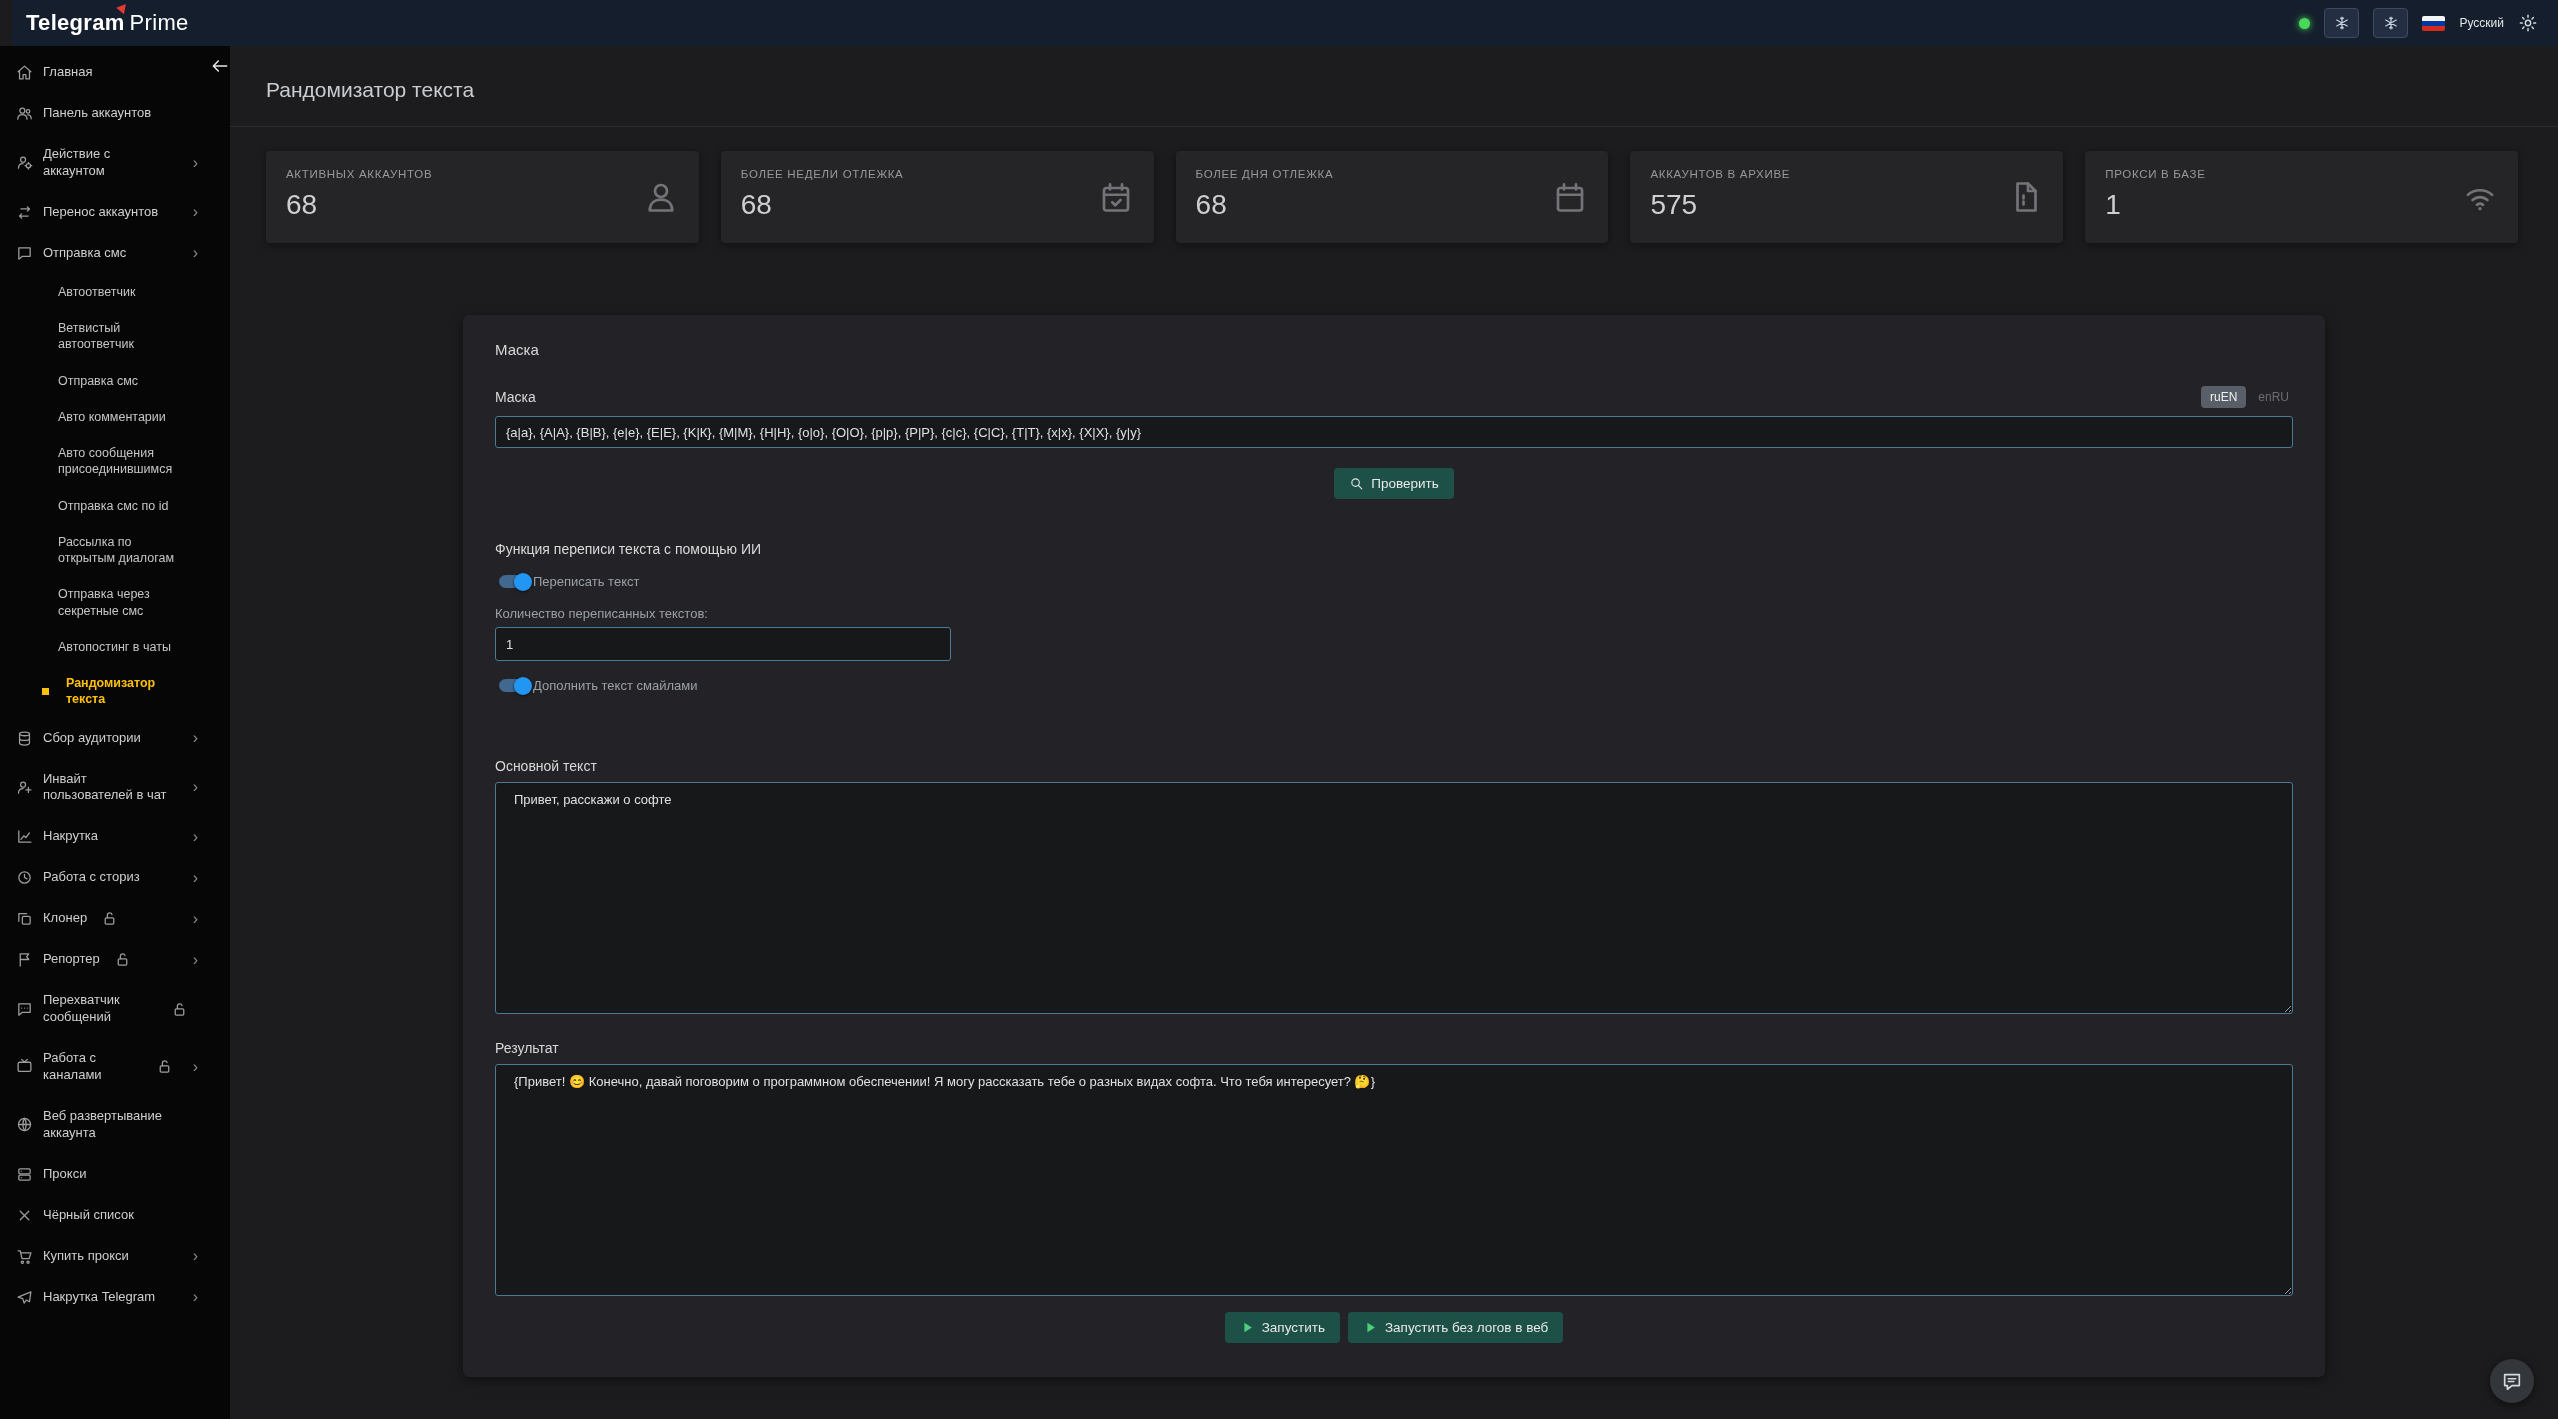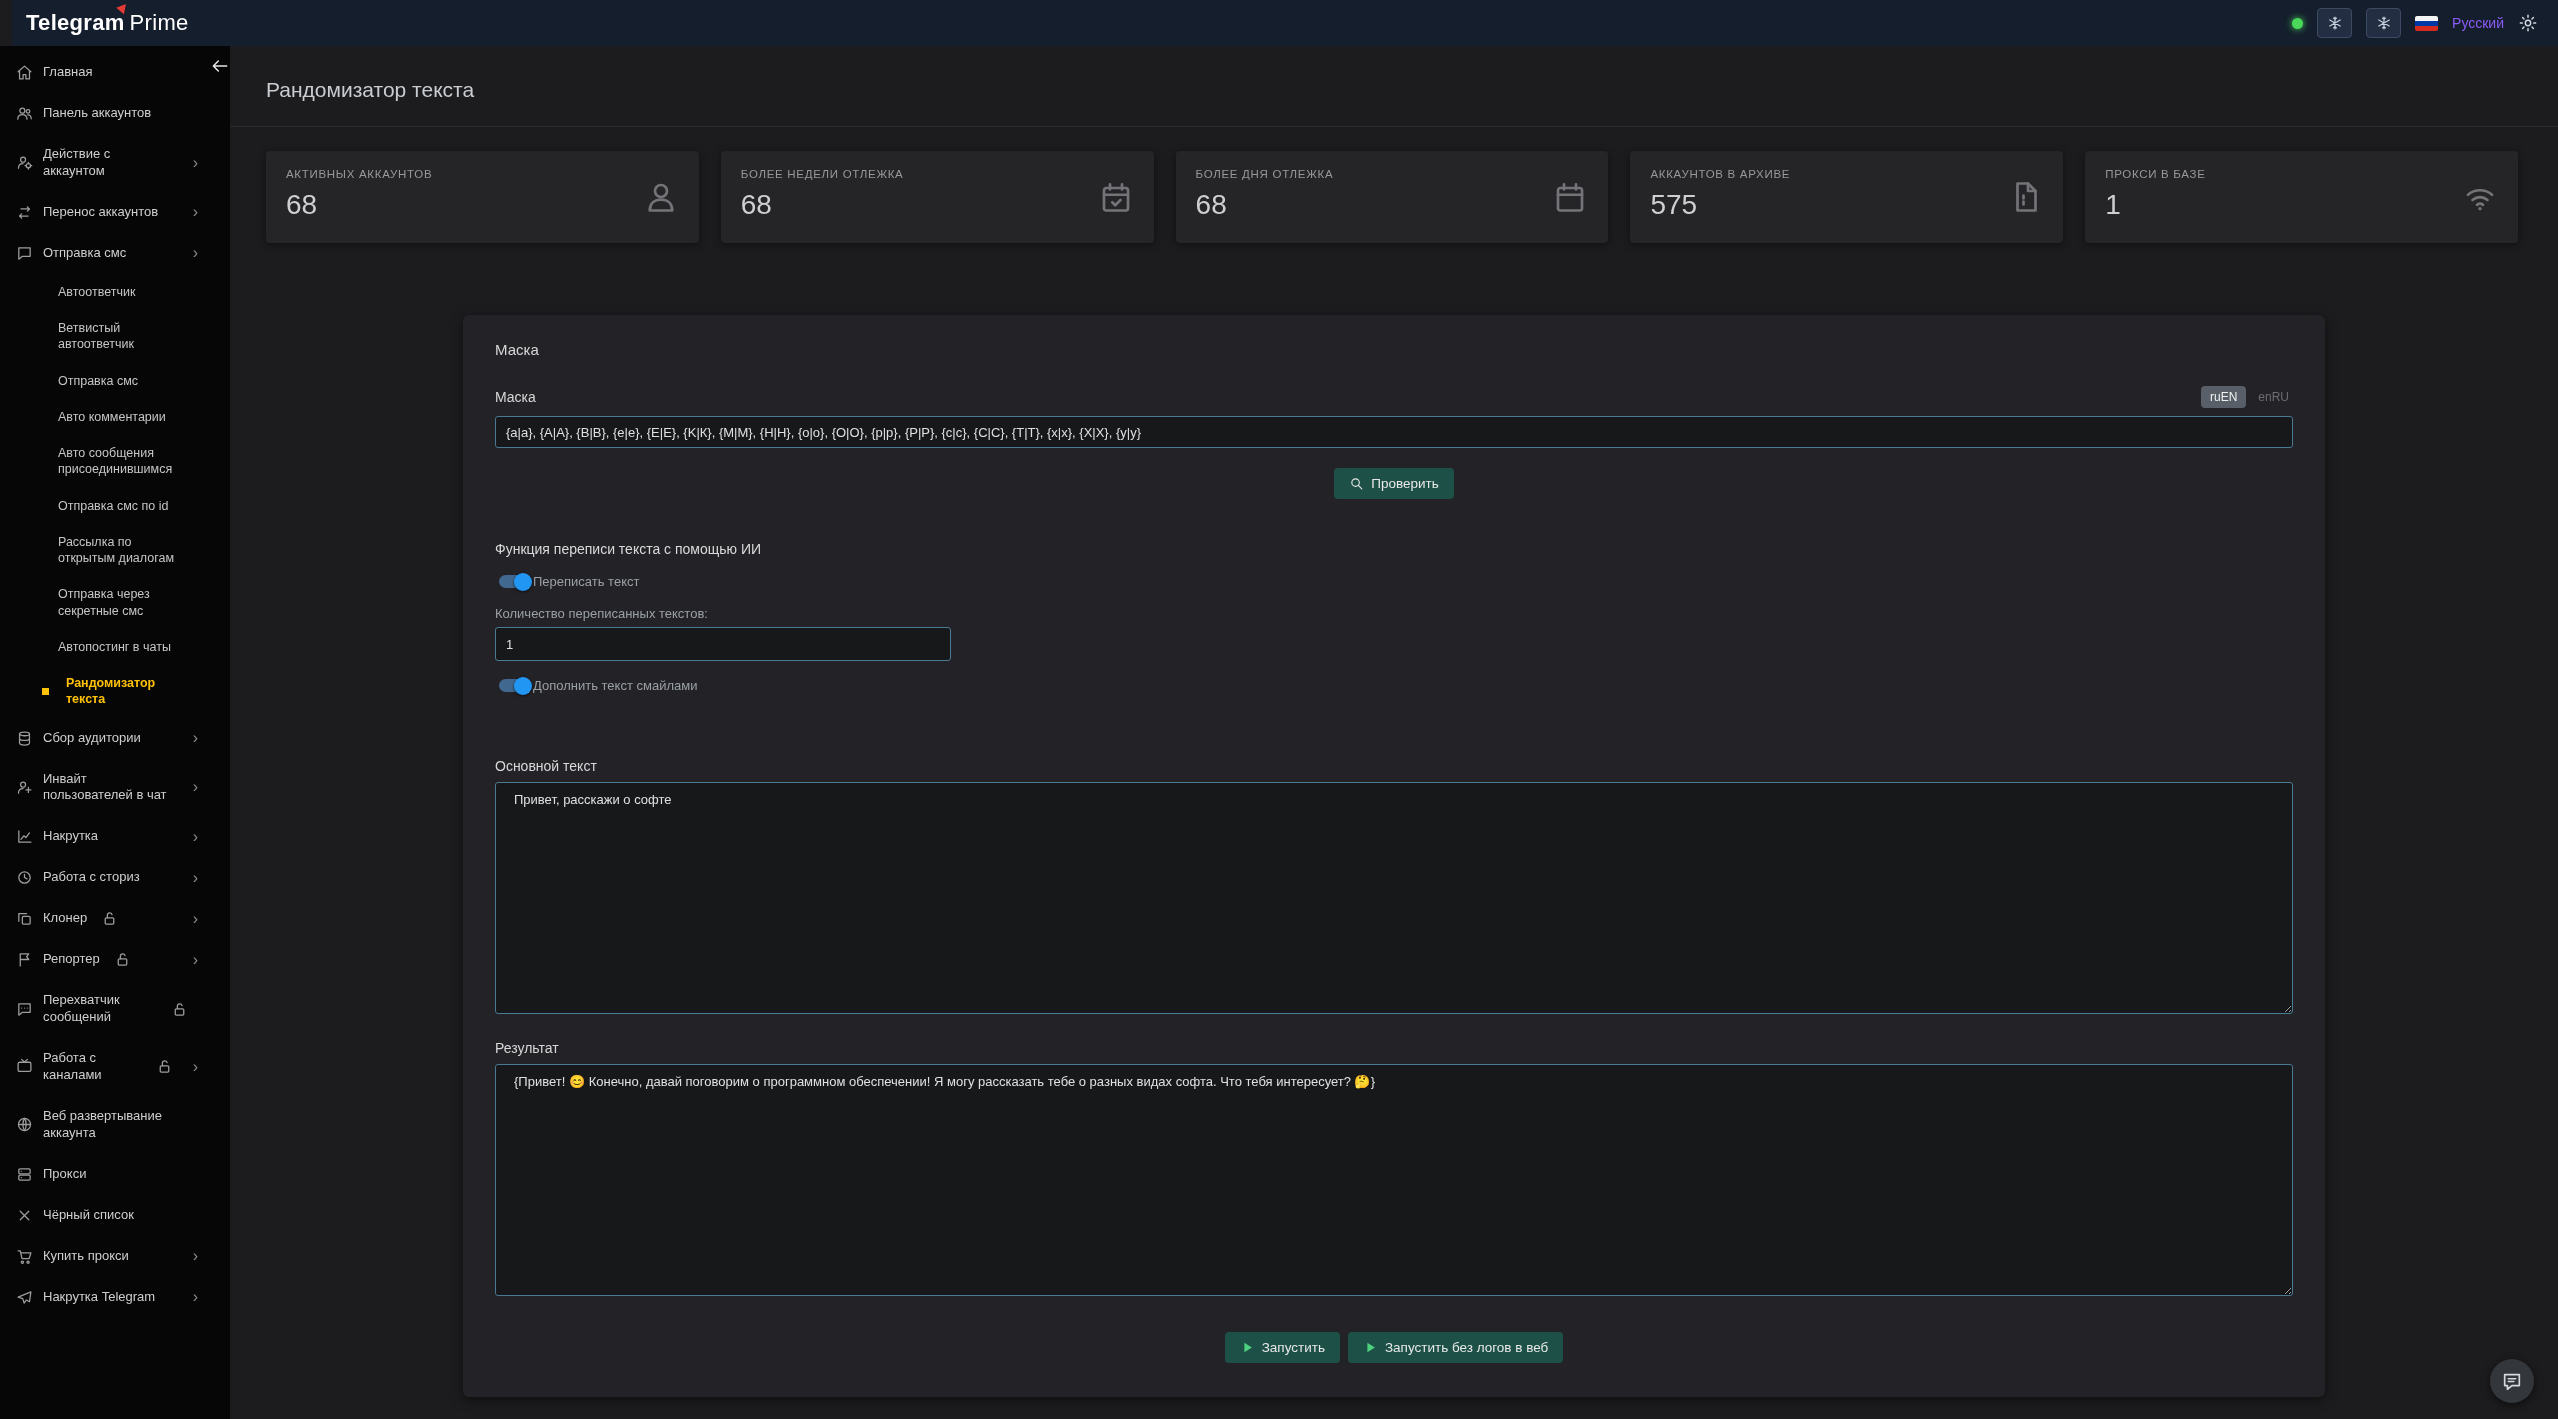--- a/index.html
+++ b/index.html
@@ -31,21 +31,21 @@
   }
   .header-right { display:flex; align-items:center; gap:14px; }
   .status-dot { width:11px; height:11px; border-radius:50%; background:#49d85a; box-shadow:0 0 7px #49d85a; }
   .hbtn {
     width:35px; height:30px; background:#232e42; border:1px solid #3c4a63; border-radius:4px;
     color:#c7d2e0; display:flex; align-items:center; justify-content:center; cursor:pointer; padding:0;
   }
   .hbtn .icon { width:16px; height:16px; }
   .flag { width:23px; height:15px; display:inline-flex; flex-direction:column; border-radius:2px; overflow:hidden; flex:none; }
   .flag i { flex:1; } .flag .fw{background:#f5f5f5} .flag .fb{background:#0039a6} .flag .fr{background:#d52b1e}
-  .lang { color:#8b5cf6; font-size:14px; }
+  .lang { color:#e5e5e5; font-size:12px; }
   .gear-wrap { width:20px; height:20px; color:#cfd6df; cursor:pointer; }
 
   
   .sidebar {
     position:absolute; top:46px; left:0; bottom:0; width:230px;
     background:#060607; overflow:hidden; display:flex; flex-direction:row; z-index:5;
   }
   .sidebar-list { flex:1; overflow:hidden; padding-top:6px; }
   .sidebar-item {
     display:flex; align-items:center; gap:10px;
@@ -114,21 +114,21 @@
   .field-label { margin-top:16px; font-size:13px; color:#9aa0a6; }
   .count-input { width:456px; height:34px; margin-top:6px; }
   .big-label { margin-top:64px; font-size:14px; color:#d8d8d8; }
   .result-label { margin-top:22px; }
   .text-area {
     width:100%; height:232px; margin-top:8px;
     background:#17181a; border:1px solid #4a7a94; border-radius:3px;
     color:#e0e0e0; font-size:13px; padding:8px 18px; line-height:1.45;
     font-family:inherit; resize:vertical; outline:none;
   }
-  .actions { display:flex; justify-content:center; gap:8px; margin-top:32px; }
+  .actions { display:flex; justify-content:center; gap:8px; margin-top:12px; }
 
   
   .chat-fab {
     position:absolute; right:24px; bottom:16px; width:44px; height:44px; border-radius:50%;
     background:#33373c; display:flex; align-items:center; justify-content:center;
     color:#d6d9dc; box-shadow:0 2px 8px rgba(0,0,0,.55); cursor:pointer; z-index:20;
   }
   .chat-fab .icon { width:22px; height:22px; }
 </style>
 </head>

